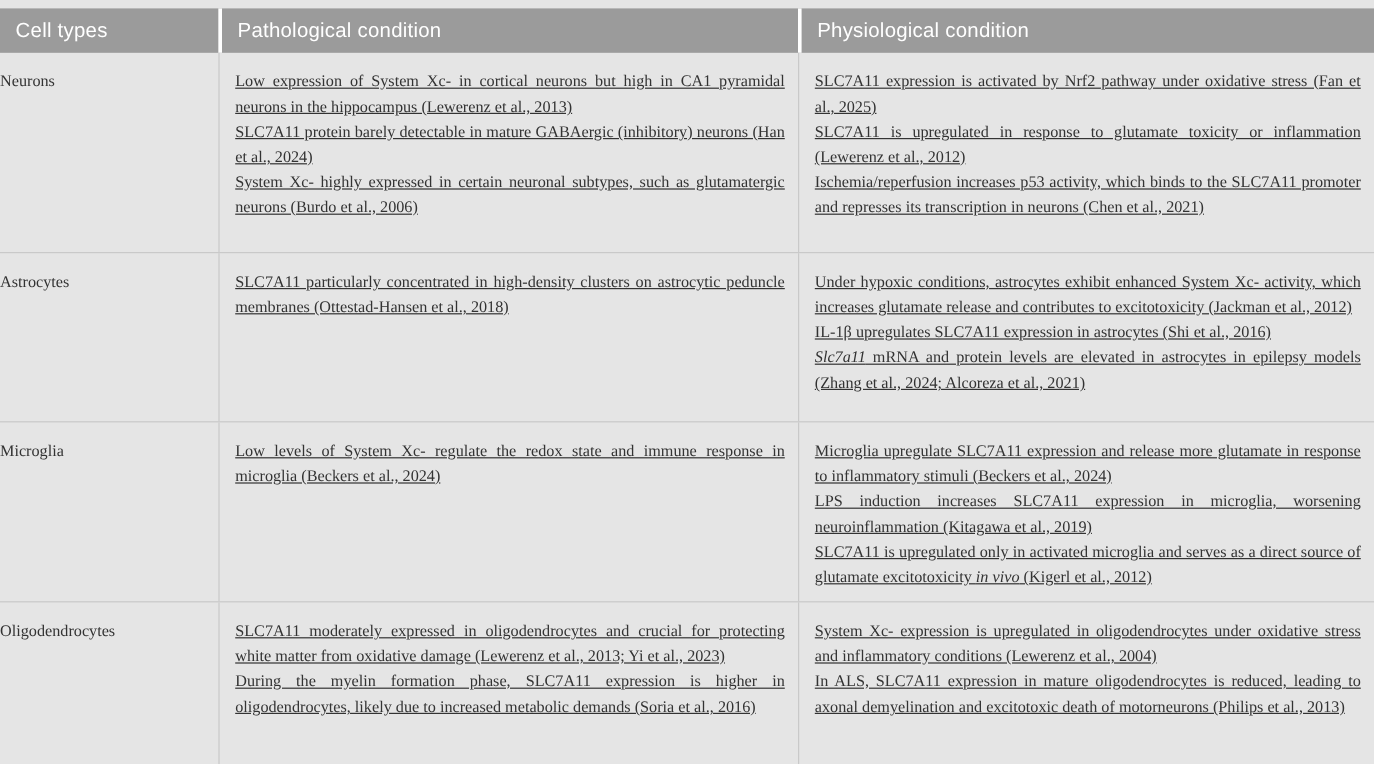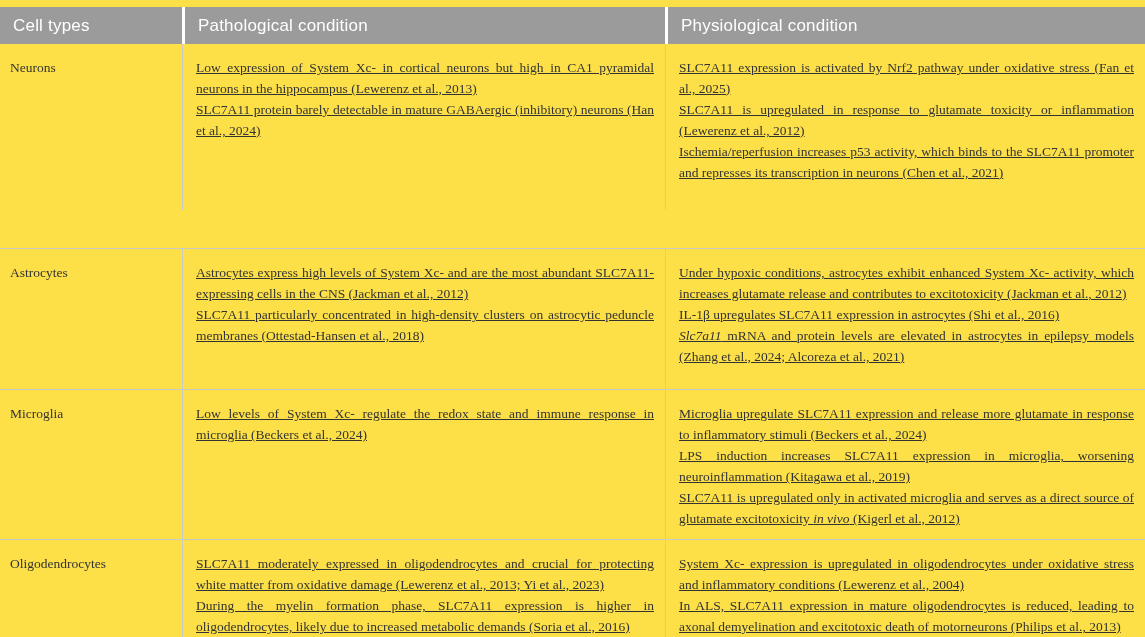--- a/index.html
+++ b/index.html
@@ -3,21 +3,21 @@
 <meta charset="utf-8">
 <style>
   html, body {
     margin: 0;
     padding: 0;
     background: #ffffff;
   }
   .figure {
     width: 1145px;
     height: 637px;
-    background: #fde047;
+    background: #e5e5e5;
     position: relative;
     overflow: hidden;
     font-family: "Liberation Serif", "DejaVu Serif", serif;
   }
   .table {
     margin-top: 7px;
     width: 1145px;
     border-bottom: 1px solid #c9c9c9;
     box-sizing: border-box;
   }
@@ -53,21 +53,21 @@
     padding: 13px 11px 10px 13px;
     color: #333333;
     font-size: 13.5px;
     line-height: 21px;
   }
   .td + .td {
     border-left: 1px solid #c9c9c9;
     text-decoration: underline;
   }
   .td.celltype {
-    padding-left: 10px;
+    padding-left: 0;
     font-size: 13.5px;
   }
   .statement {
     margin: 0;
     text-align: justify;
   }
   .statement .it {
     font-style: italic;
   }
 </style>
@@ -80,31 +80,31 @@
       <div class="th">Cell types</div>
       <div class="th">Pathological condition</div>
       <div class="th">Physiological condition</div>
     </div>
     <div id="tbody">
         <div class="trow" style="min-height: 166px;">
           <div class="td celltype">Neurons</div>
           <div class="td">
             <p class="statement"><span>Low expression of System Xc- in cortical neurons but high in CA1 pyramidal neurons in the hippocampus (Lewerenz et al., 2013)</span></p>
             <p class="statement"><span>SLC7A11 protein barely detectable in mature GABAergic (inhibitory) neurons (Han et al., 2024)</span></p>
+            <p class="statement"><span>System Xc- highly expressed in certain neuronal subtypes, such as glutamatergic neurons (Burdo et al., 2006)</span></p>
           </div>
           <div class="td">
             <p class="statement"><span>SLC7A11 expression is activated by Nrf2 pathway under oxidative stress (Fan et al., 2025)</span></p>
             <p class="statement"><span>SLC7A11 is upregulated in response to glutamate toxicity or inflammation (Lewerenz et al., 2012)</span></p>
             <p class="statement"><span>Ischemia/reperfusion increases p53 activity, which binds to the SLC7A11 promoter and represses its transcription in neurons (Chen et al., 2021)</span></p>
           </div>
         </div>
-        <div class="trow" style="min-height: 140px; margin-top: 38px;">
+        <div class="trow" style="min-height: 140px;">
           <div class="td celltype">Astrocytes</div>
           <div class="td">
-            <p class="statement"><span>Astrocytes express high levels of System Xc- and are the most abundant SLC7A11-expressing cells in the CNS (Jackman et al., 2012)</span></p>
             <p class="statement"><span>SLC7A11 particularly concentrated in high-density clusters on astrocytic peduncle membranes (Ottestad-Hansen et al., 2018)</span></p>
           </div>
           <div class="td">
             <p class="statement"><span>Under hypoxic conditions, astrocytes exhibit enhanced System Xc- activity, which increases glutamate release and contributes to excitotoxicity (Jackman et al., 2012)</span></p>
             <p class="statement"><span>IL-1β upregulates SLC7A11 expression in astrocytes (Shi et al., 2016)</span></p>
             <p class="statement"><span class="it">Slc7a11</span><span> mRNA and protein levels are elevated in astrocytes in epilepsy models (Zhang et al., 2024; Alcoreza et al., 2021)</span></p>
           </div>
         </div>
         <div class="trow" style="min-height: 143px;">
           <div class="td celltype">Microglia</div>

